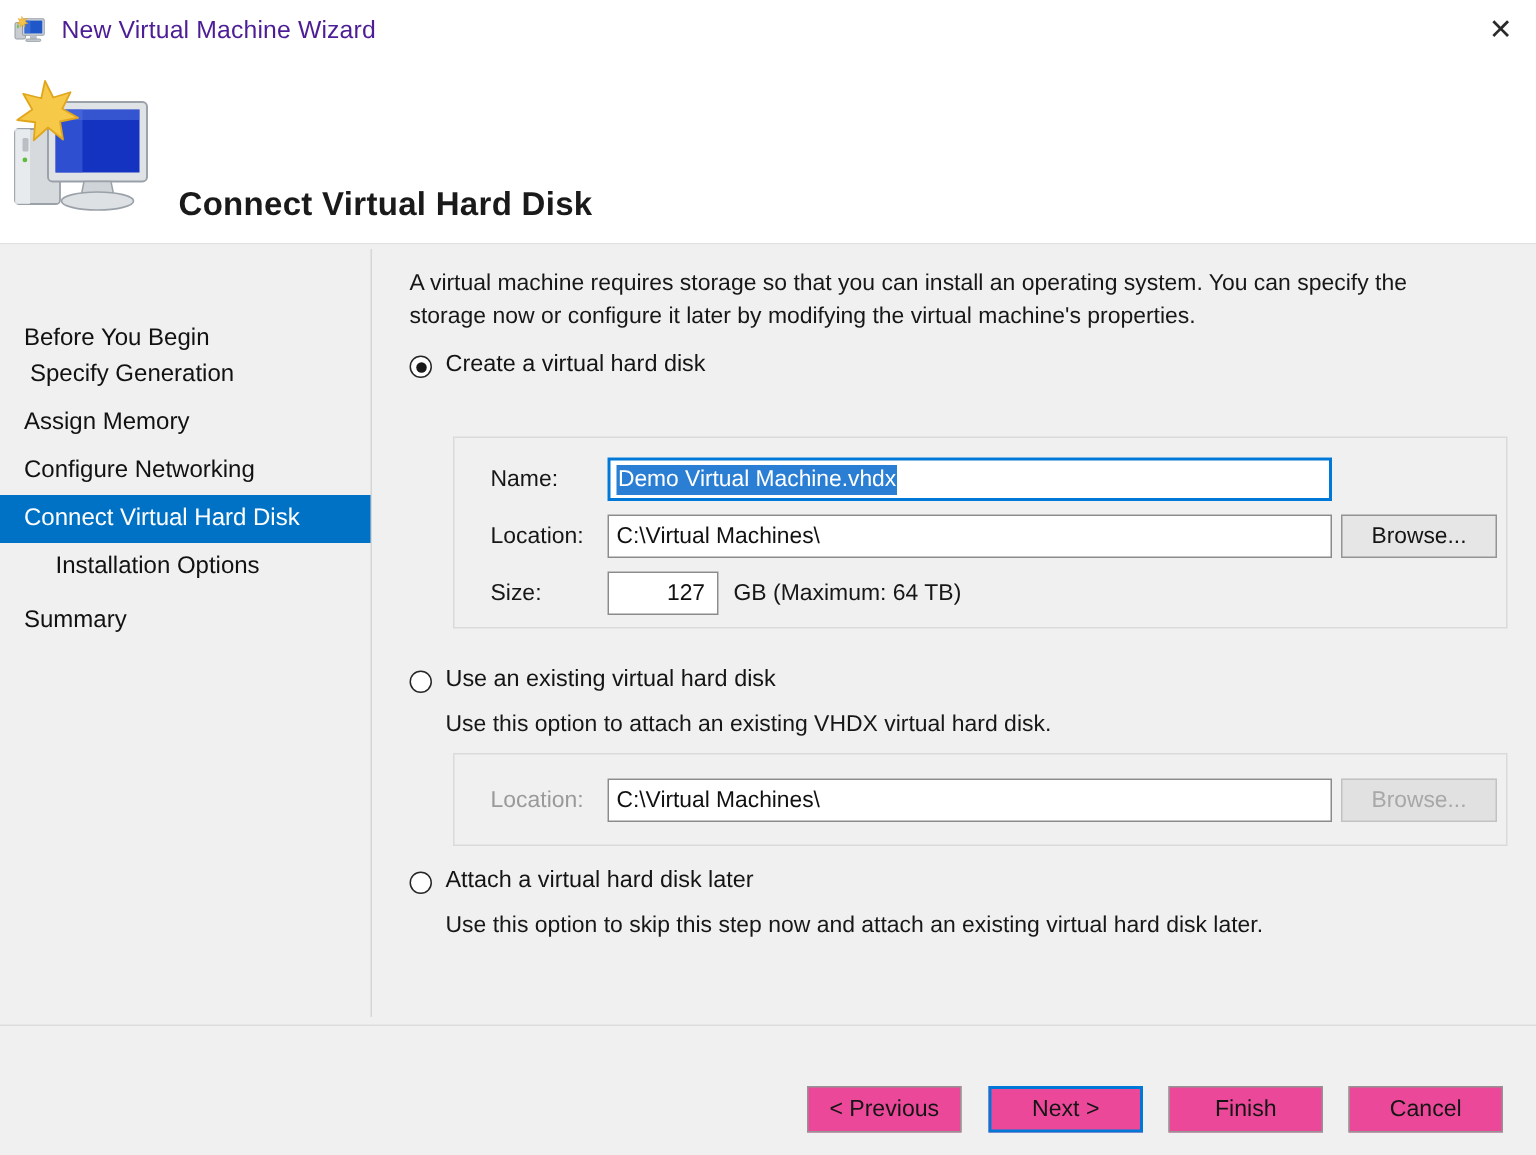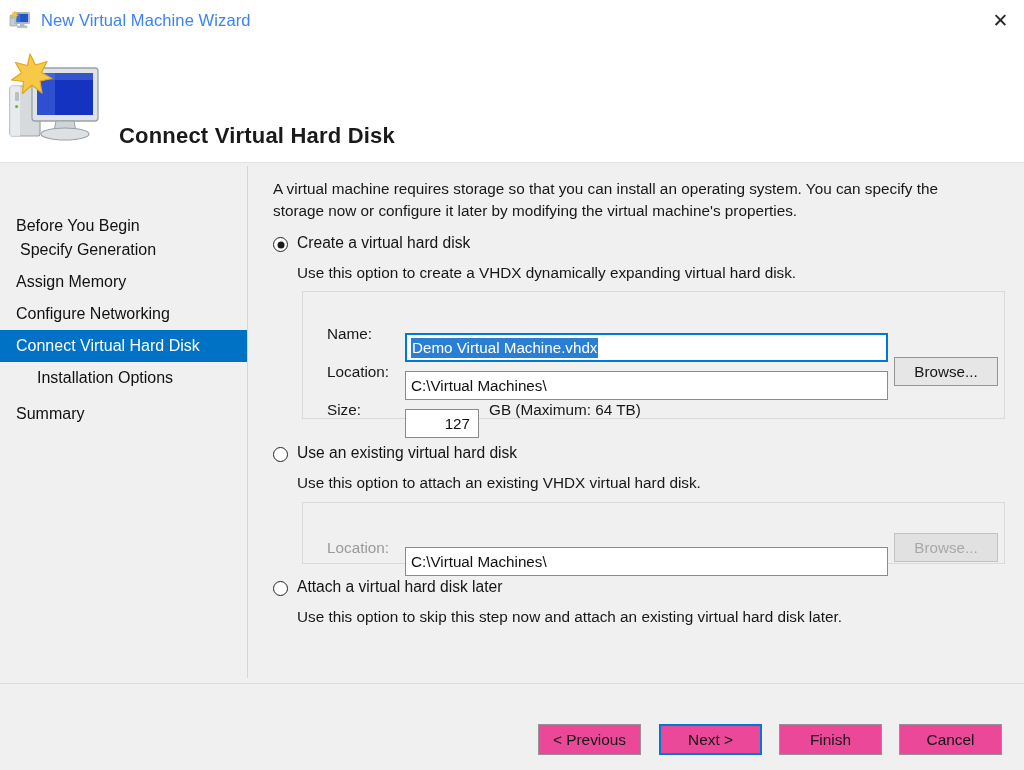--- a/index.html
+++ b/index.html
@@ -22,21 +22,21 @@
     position: absolute; left: 0; top: 0;
     width: 1024px; height: 40px;
     background: #ffffff;
     display: flex; align-items: center;
   }
   #titlebar-icon {
     margin-left: 9px; margin-right: 10px;
     width: 22px; height: 20px; position: relative; flex: none;
   }
   #title-text {
-    font-size: 16.5px; color: #3b82f6; letter-spacing: 0.1px;
+    font-size: 16.5px; color: #4c1d95; letter-spacing: 0.1px;
     white-space: nowrap;
   }
   #close-button {
     position: absolute; right: 0; top: 0;
     width: 47px; height: 40px;
     display: flex; align-items: center; justify-content: center;
     font-size: 19px; color: #2a2a2a; cursor: pointer;
     font-family: "DejaVu Sans", sans-serif; line-height: 1;
   }
 
@@ -133,21 +133,20 @@
   }
   .field-label.disabled { color: #9a9a9a; }
   .text-input {
     height: 29px;
     border: 1px solid #8b8b8b;
     background: #ffffff;
     font-size: 15.2px; color: #111111;
     padding: 0 4px 0 5px;
     display: flex; align-items: center;
     font-family: "Liberation Sans", sans-serif;
-    margin-top: 28px;
   }
   .text-input.focused {
     border: 2px solid #0078d7;
     padding: 0 3px 0 4px;
   }
   .text-input.numeric {
     justify-content: flex-end;
     padding-right: 8px;
   }
   .sel-text {
@@ -267,21 +266,20 @@
   <div id="sidebar-divider"></div>
 
   <div id="content">
 
     <div id="intro-text">A virtual machine requires storage so that you can install an operating system. You can specify the storage now or configure it later by modifying the virtual machine's properties.</div>
 
     <div class="radio-row" style="top:70px;">
       <span class="radio checked"></span>
       <span class="radio-label">Create a virtual hard disk</span>
     </div>
-    <div class="option-desc" style="top:100px;">Use this option to create a VHDX dynamically expanding virtual hard disk.</div>
 
     <div class="groupbox" style="left:54px; top:127px; width:703px; height:128px;">
       <div class="field-row" style="left:24px; top:13px;">
         <span class="field-label">Name:</span>
         <span class="text-input focused" style="width:483px;">
           <span class="sel-text">Demo Virtual Machine.vhdx</span>
         </span>
       </div>
       <div class="field-row" style="left:24px; top:51px;">
         <span class="field-label">Location:</span>

